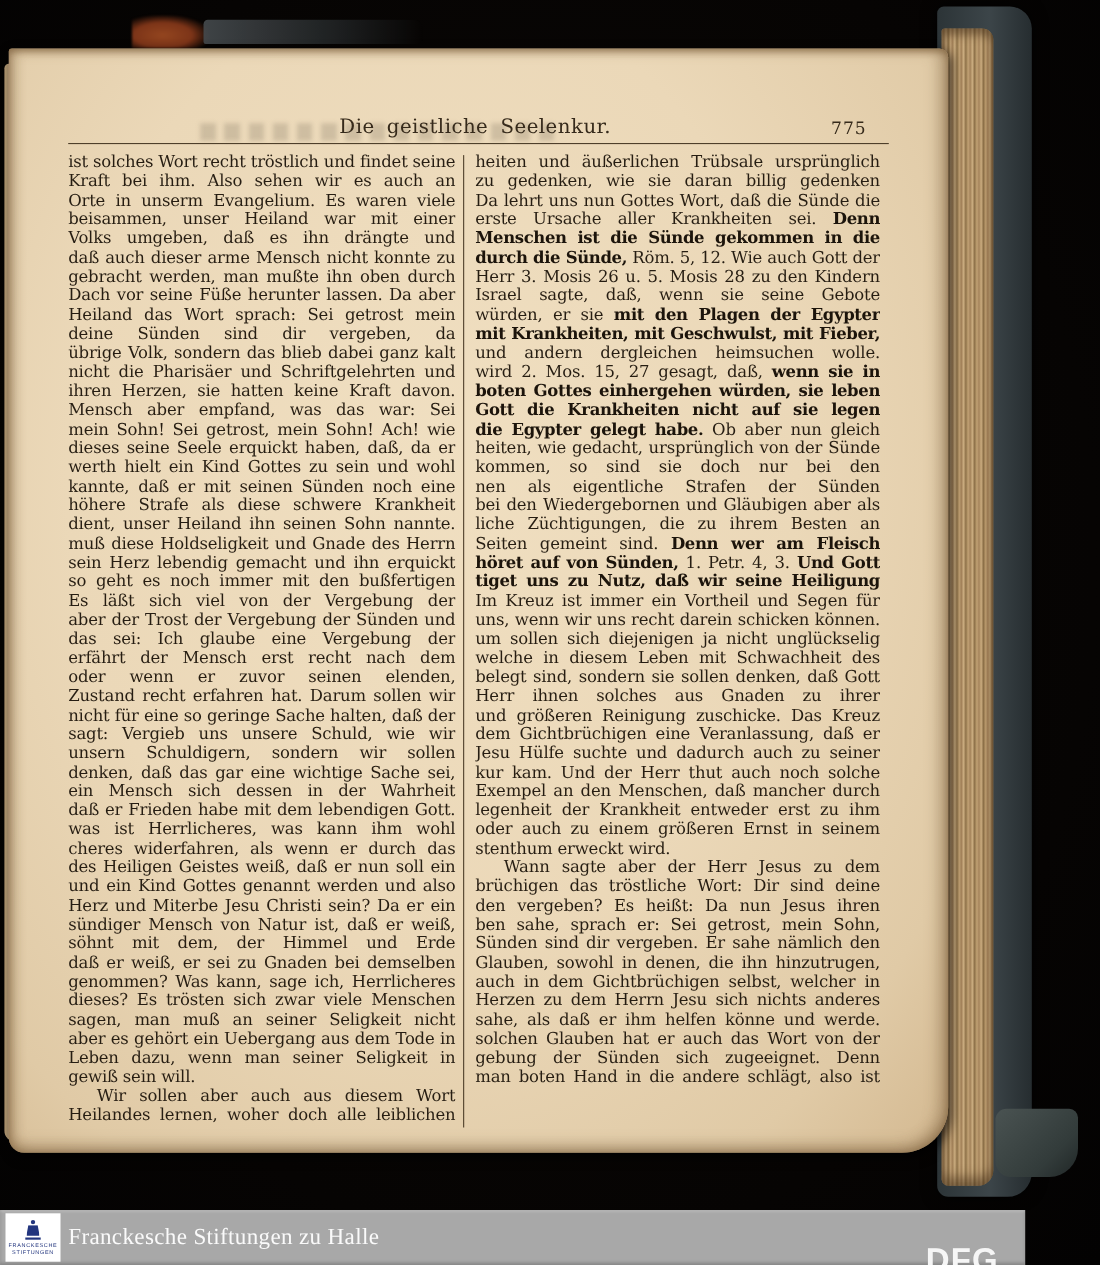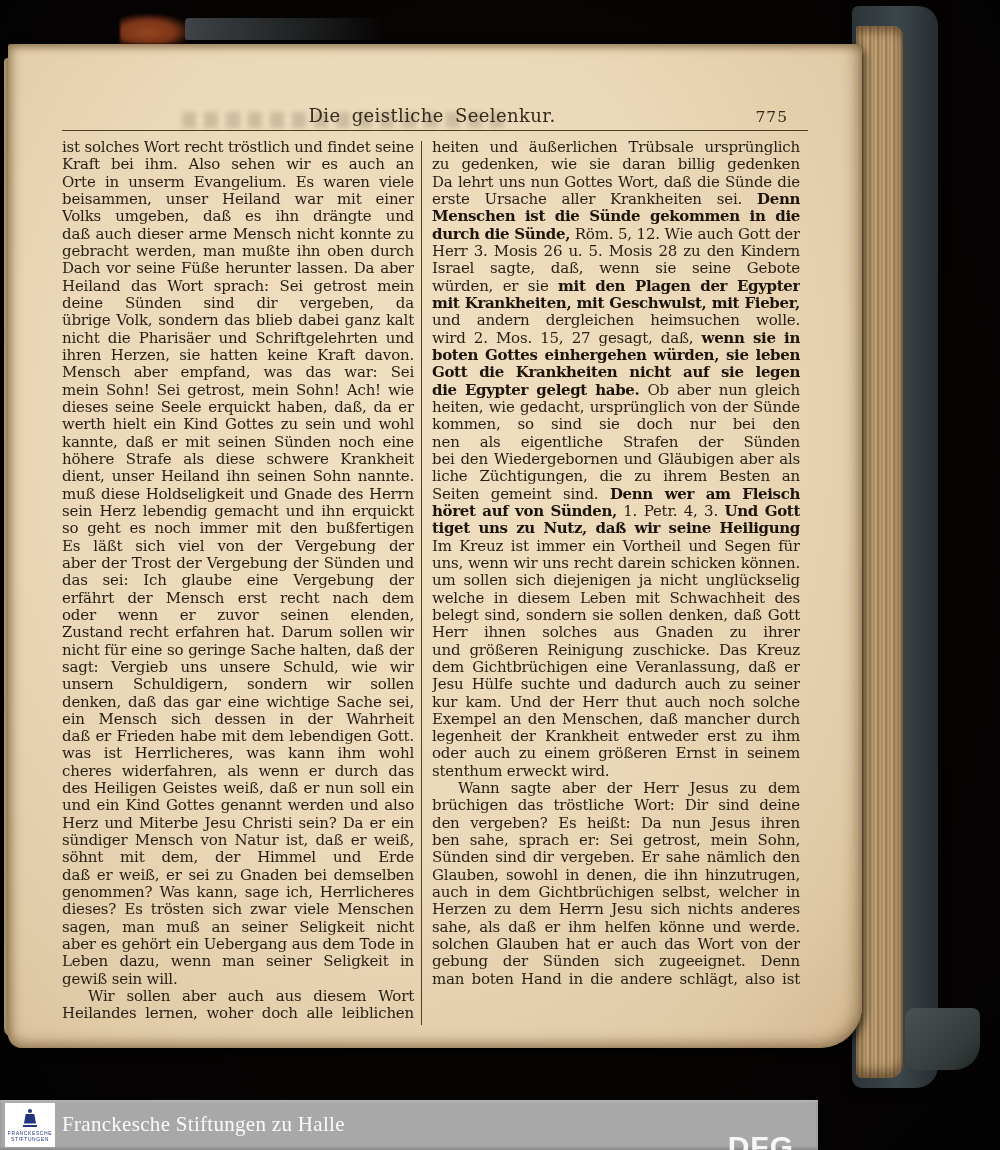--- a/index.html
+++ b/index.html
@@ -56,21 +56,21 @@
   .col{color:#261d12;font-size:15px;line-height:17.34px;letter-spacing:-0.2px;}
   .col-left{width:352px;}
   .col-right{width:368px;}
   .divider{width:0;border-left:1.2px solid #4e3f2a;margin:2px 10px 0 7px;height:884px;}
   .line{text-align:justify;text-align-last:justify;height:17.34px;overflow:hidden;white-space:normal;}
   .line.nojust{text-align-last:left;}
   .line.indent{text-indent:26px;}
   .line b{font-weight:bold;letter-spacing:-0.35px;color:#1c140b;}
 
   
-  .footer{position:absolute;left:0;bottom:0;width:818px;height:50px;background:#a8a8a8;
+  .footer{position:absolute;left:0;bottom:0;width:932px;height:50px;background:#a8a8a8;
     box-shadow:inset 0 2px 2px rgba(255,255,255,.15), inset 0 -2px 3px rgba(0,0,0,.2);}
   .logo-box{position:absolute;left:5px;top:3px;width:50px;height:44px;background:#ffffff;
     display:flex;flex-direction:column;align-items:center;justify-content:center;}
   .logo-glyph{width:14px;height:20px;position:relative;margin-bottom:1px;}
   .logo-glyph .head-dot{position:absolute;left:5px;top:0;width:4px;height:4px;border-radius:50%;background:#22357e;}
   .logo-glyph .body-shape{position:absolute;left:1px;top:5px;width:12px;height:10px;background:#22357e;
     clip-path:polygon(0 100%,15% 0,85% 0,100% 100%);}
   .logo-glyph .base-bar{position:absolute;left:0;top:16px;width:14px;height:2px;background:#22357e;}
   .logo-text{font-family:"Liberation Sans", sans-serif;font-size:5px;line-height:6px;
     color:#22357e;letter-spacing:.6px;text-align:center;}

